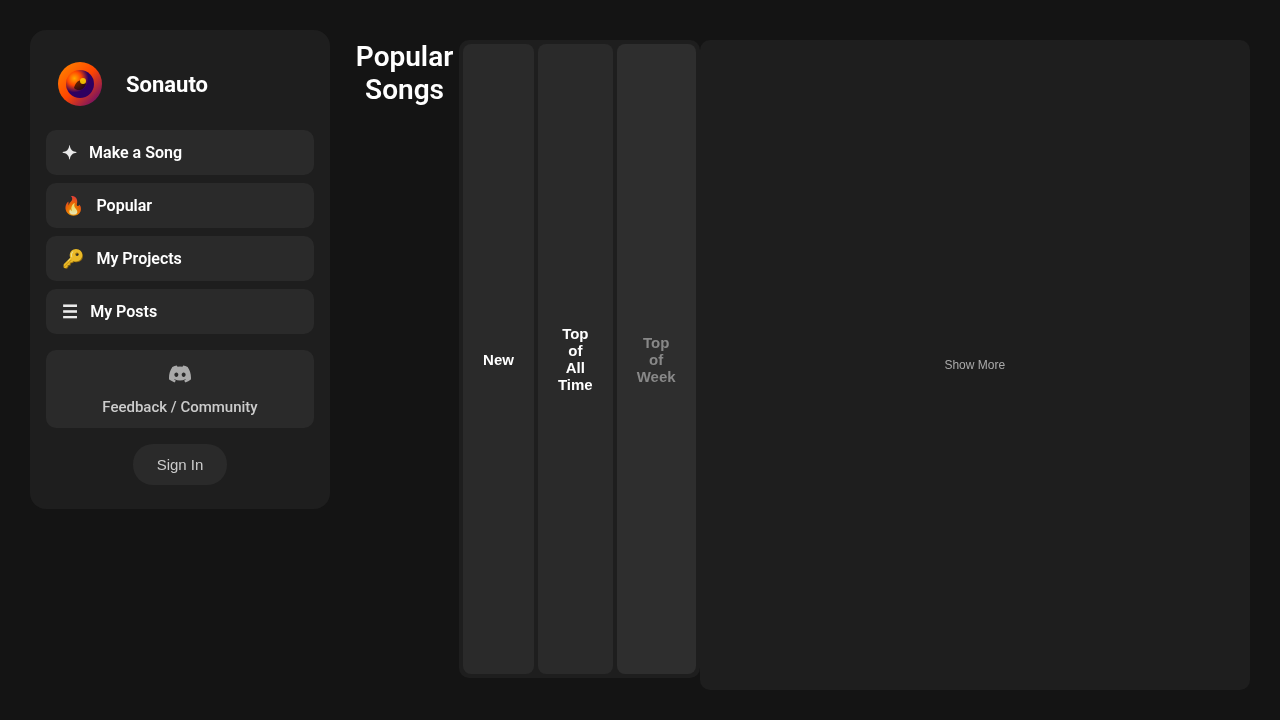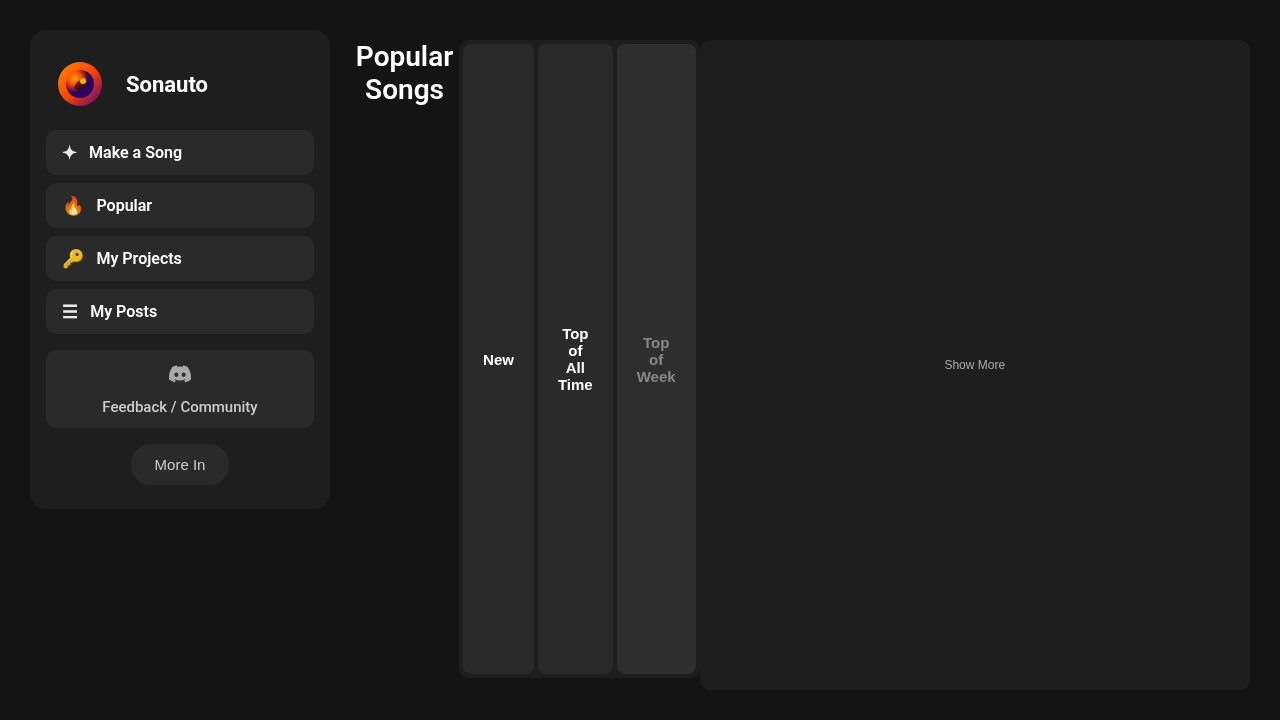--- a/index.html
+++ b/index.html
@@ -240,21 +240,21 @@
 
     <div class="feedback-item">
       <div class="discord-icon">
         <svg width="22" height="22" viewBox="0 0 24 24" fill="#aaaaaa" xmlns="http://www.w3.org/2000/svg">
           <path d="M20.317 4.37a19.791 19.791 0 0 0-4.885-1.515.074.074 0 0 0-.079.037c-.21.375-.444.864-.608 1.25a18.27 18.27 0 0 0-5.487 0 12.64 12.64 0 0 0-.617-1.25.077.077 0 0 0-.079-.037A19.736 19.736 0 0 0 3.677 4.37a.07.07 0 0 0-.032.027C.533 9.046-.32 13.58.099 18.057a.082.082 0 0 0 .031.057 19.9 19.9 0 0 0 5.993 3.03.078.078 0 0 0 .084-.028 14.09 14.09 0 0 0 1.226-1.994.076.076 0 0 0-.041-.106 13.107 13.107 0 0 1-1.872-.892.077.077 0 0 1-.008-.128 10.2 10.2 0 0 0 .372-.292.074.074 0 0 1 .077-.01c3.928 1.793 8.18 1.793 12.062 0a.074.074 0 0 1 .078.01c.12.098.246.198.373.292a.077.077 0 0 1-.006.127 12.299 12.299 0 0 1-1.873.892.077.077 0 0 0-.041.107c.36.698.772 1.362 1.225 1.993a.076.076 0 0 0 .084.028 19.839 19.839 0 0 0 6.002-3.03.077.077 0 0 0 .032-.054c.5-5.177-.838-9.674-3.549-13.66a.061.061 0 0 0-.031-.03zM8.02 15.33c-1.183 0-2.157-1.085-2.157-2.419 0-1.333.956-2.419 2.157-2.419 1.21 0 2.176 1.096 2.157 2.42 0 1.333-.956 2.418-2.157 2.418zm7.975 0c-1.183 0-2.157-1.085-2.157-2.419 0-1.333.955-2.419 2.157-2.419 1.21 0 2.176 1.096 2.157 2.42 0 1.333-.946 2.418-2.157 2.418z"></path>
         </svg>
       </div>
       <span>Feedback / Community</span>
     </div>
 
-    <button class="sign-in-btn">More In</button>
+    <button class="sign-in-btn">Sign In</button>
 
   </aside>
 
   <main class="main-content">
 
     <h1 class="page-title">Popular Songs</h1>
 
     <div class="tabs-container">
       <button class="tab selected">New</button>
       <button class="tab selected">Top of All Time</button>

